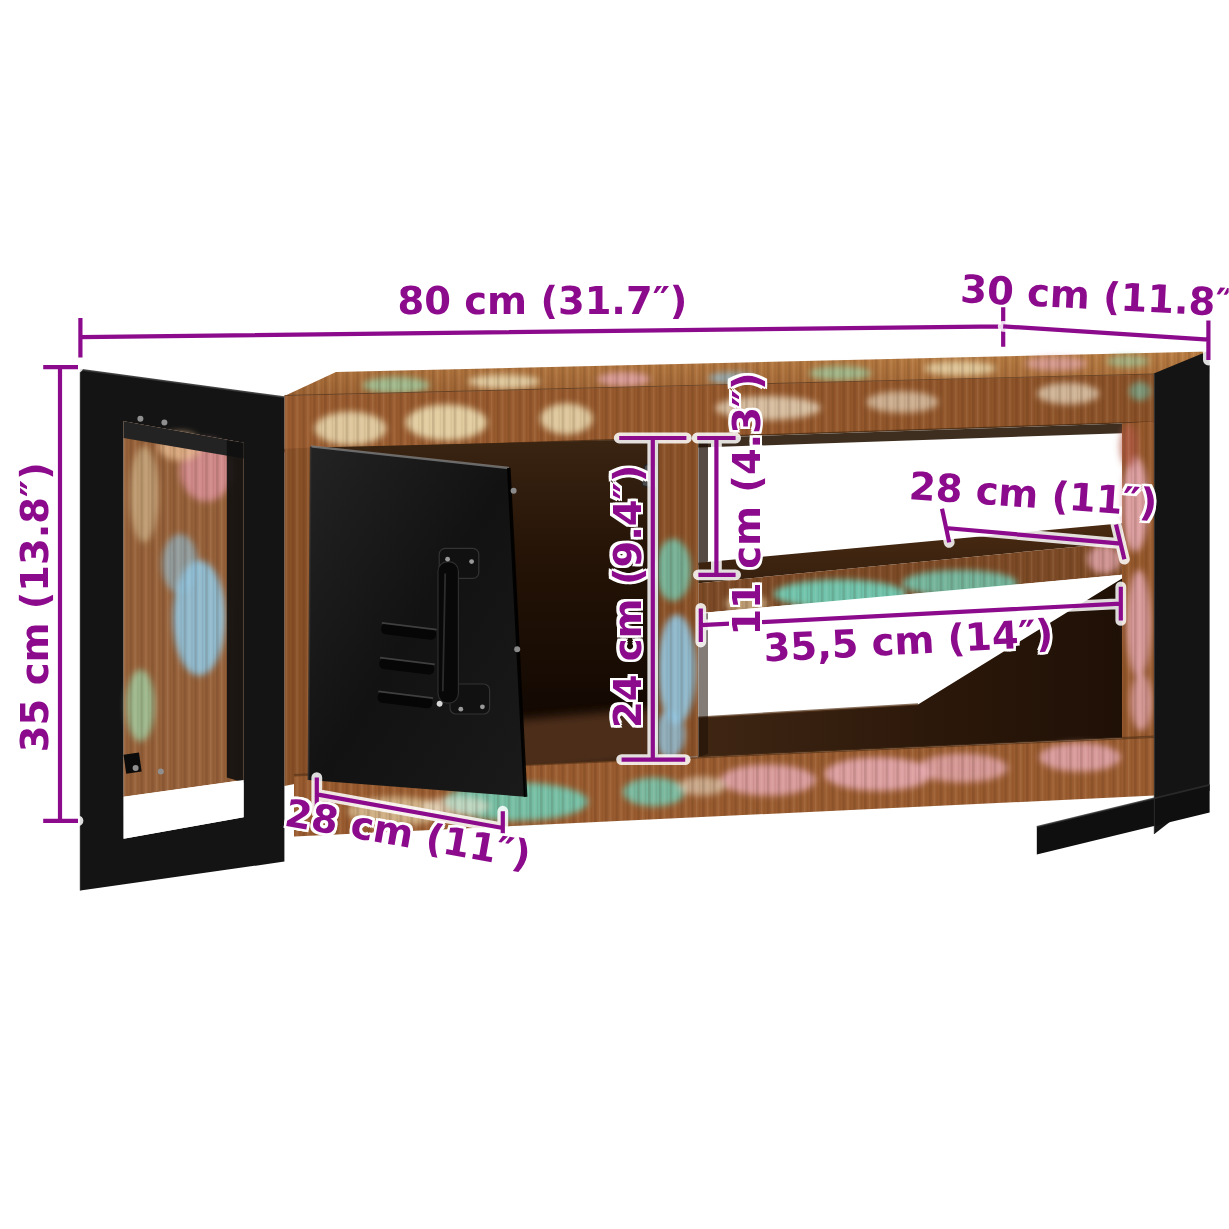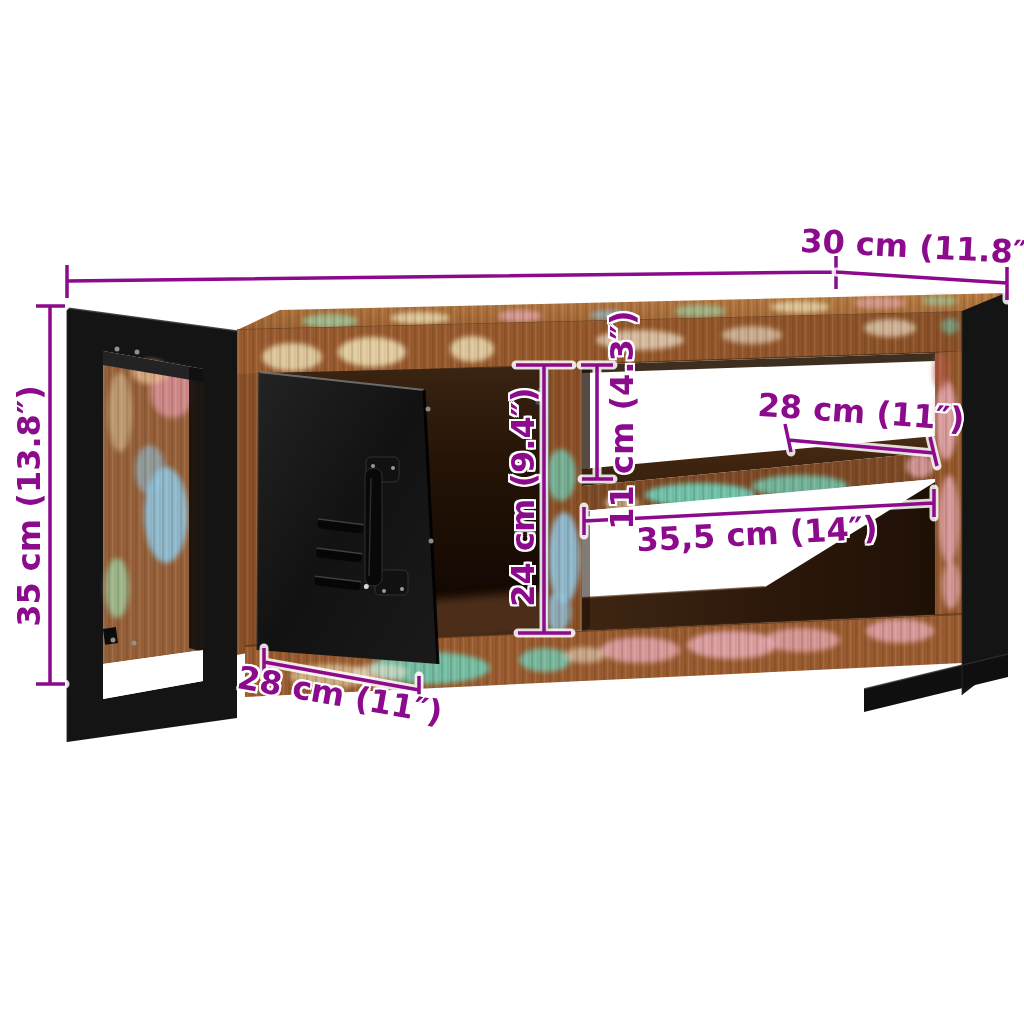--- a/index.html
+++ b/index.html
@@ -282,20 +282,21 @@
     <g>
       <path class="dim-casing" d="M584,521 L934,503 M584,507 L584,535 M934,489 L934,517"></path>
       <path class="dim-line" d="M584,521 L934,503 M584,507 L584,535 M934,489 L934,517"></path>
     </g>
     <g>
       <path class="dim-casing" d="M264,662 L419,690 M264,648 L264,677 M419,676 L419,704"></path>
       <path class="dim-line" d="M264,662 L419,690 M264,648 L264,677 M419,676 L419,704"></path>
     </g>
   </svg>
 
+  <div class="dim-label" style="left:452px; top:251px; transform:translate(-50%,-50%);">80 cm (31.7″)</div>
 
   <div class="dim-label" style="left:921px; top:247px; transform:translate(-50%,-50%) rotate(3deg);">30 cm (11.8″)</div>
 
   <div class="dim-label" style="left:29px; top:506px; transform:translate(-50%,-50%) rotate(-90deg);">35 cm (13.8″)</div>
 
   <div class="dim-label halo" style="left:523px; top:497px; transform:translate(-50%,-50%) rotate(-90deg);">24 cm (9.4″)</div>
 
   <div class="dim-label halo" style="left:622px; top:420px; transform:translate(-50%,-50%) rotate(-90deg);">11 cm (4.3″)</div>
 
   <div class="dim-label halo" style="left:861px; top:412px; transform:translate(-50%,-50%) rotate(4deg);">28 cm (11″)</div>

